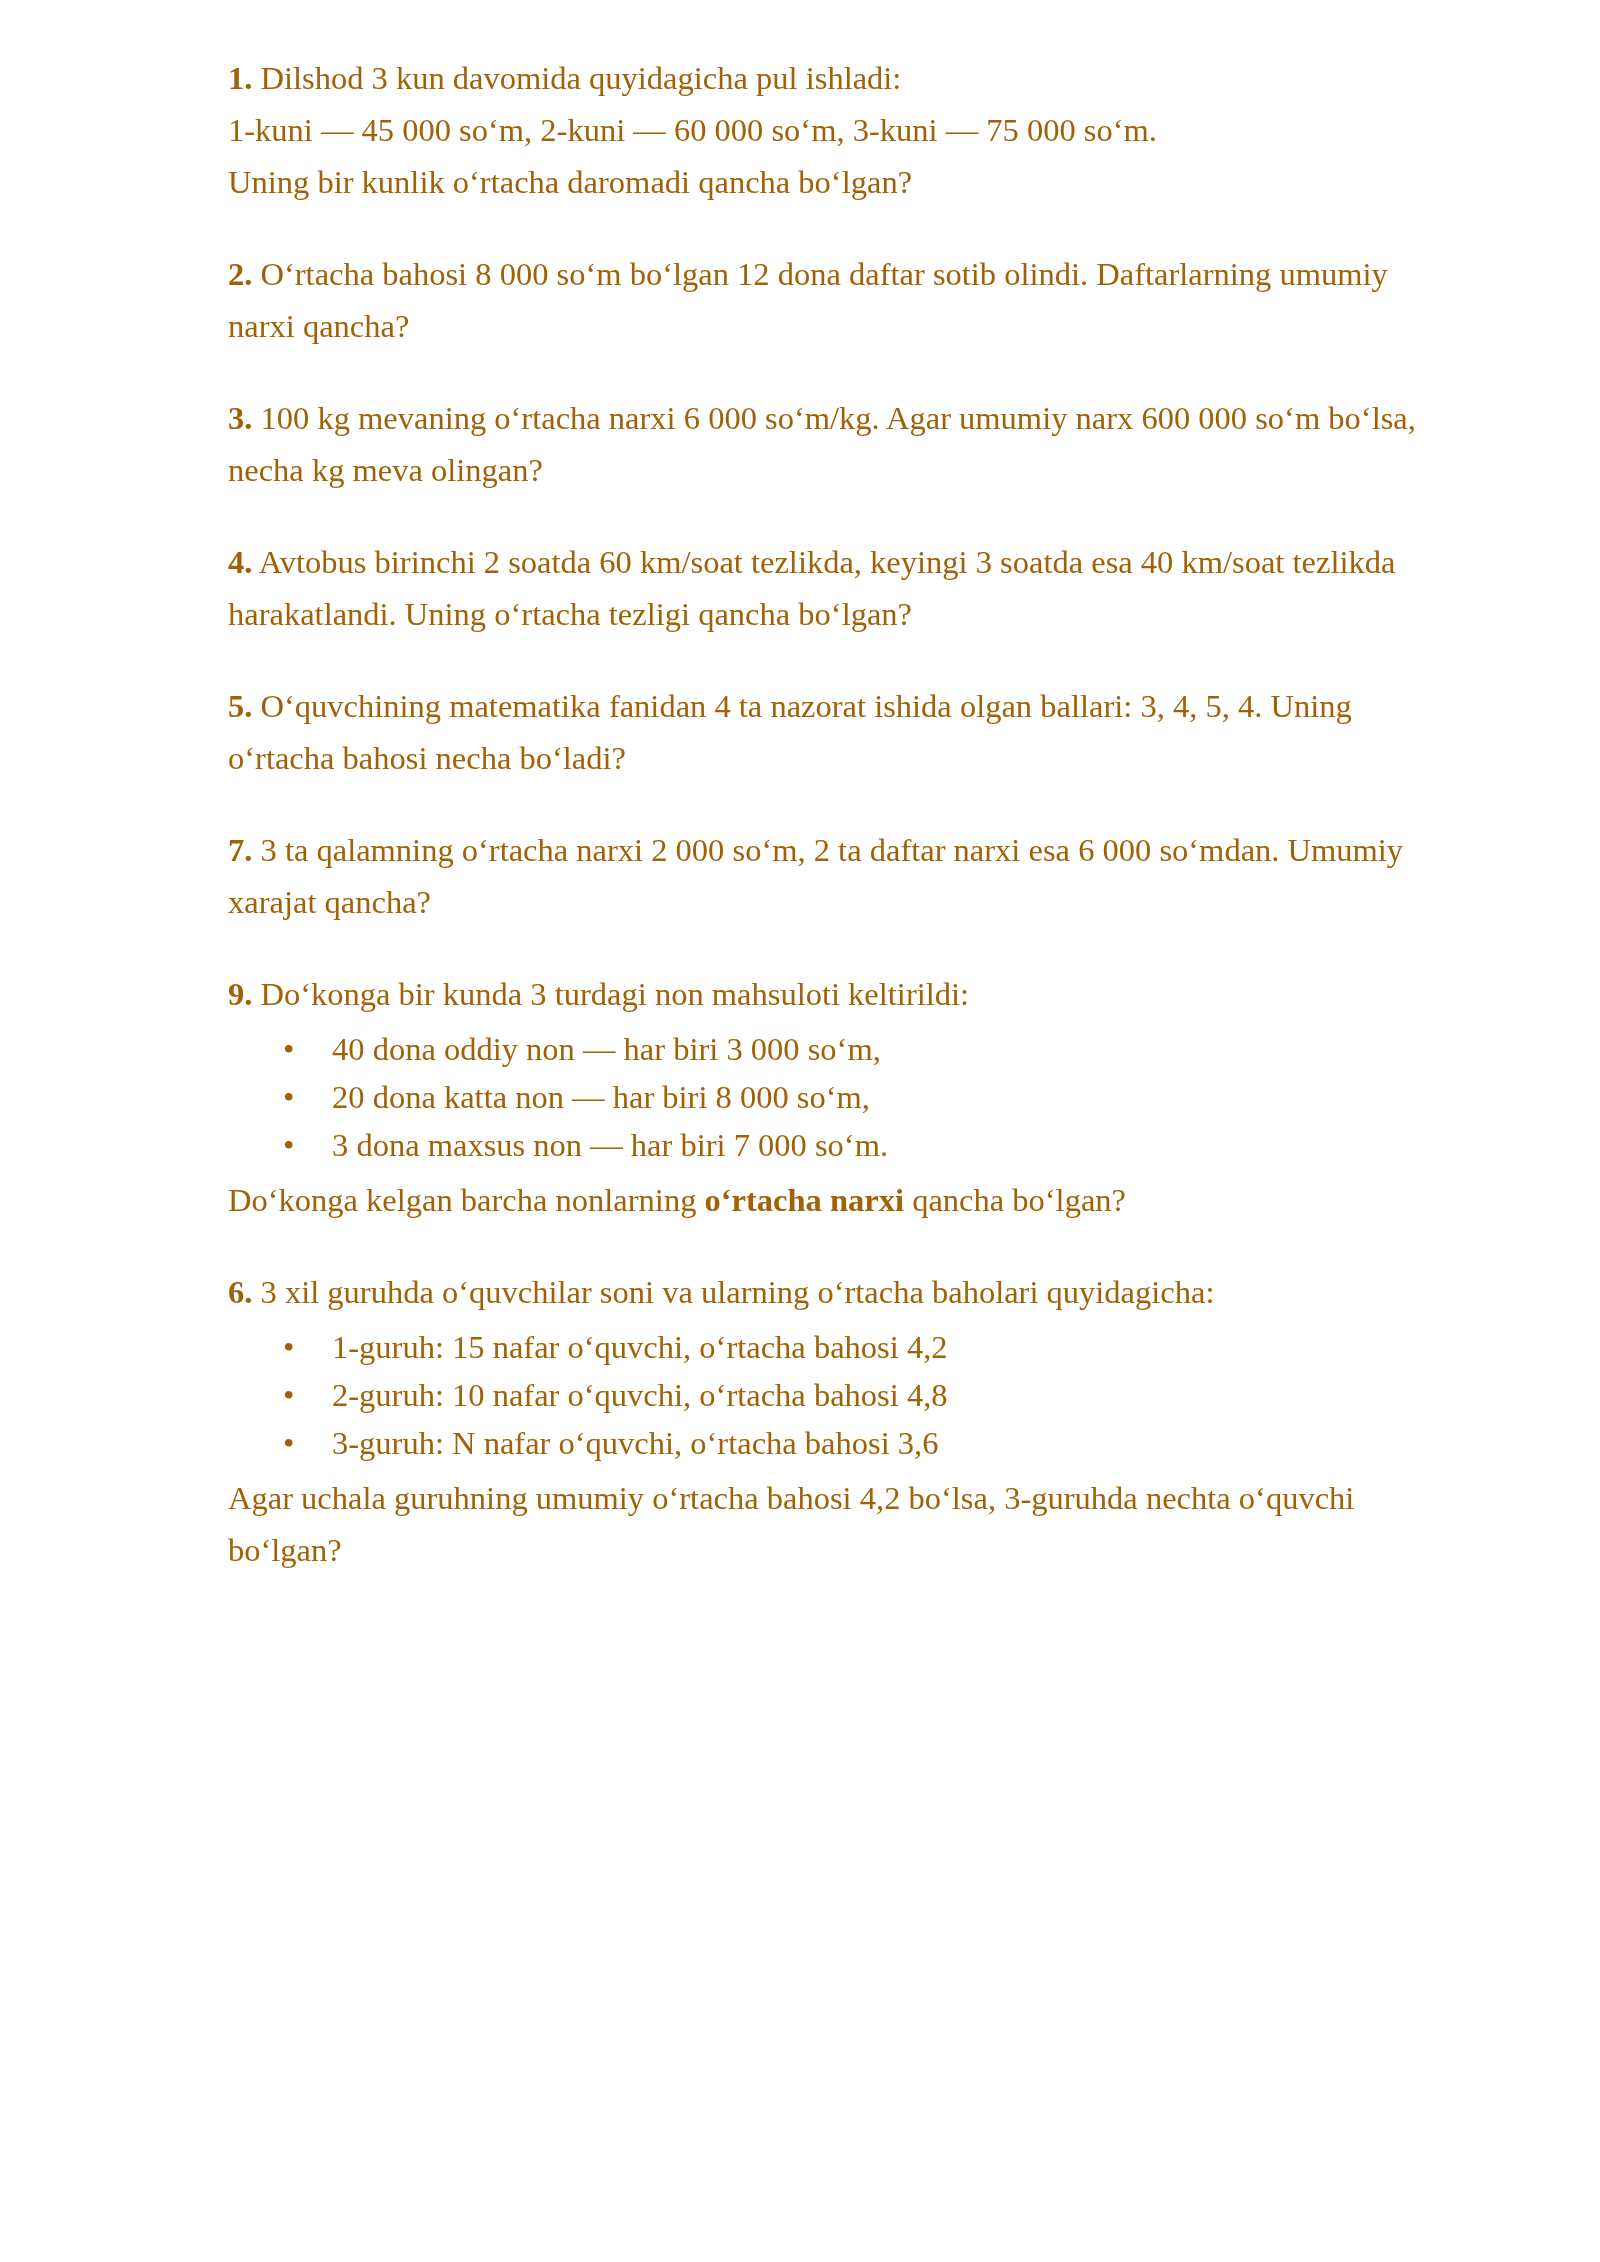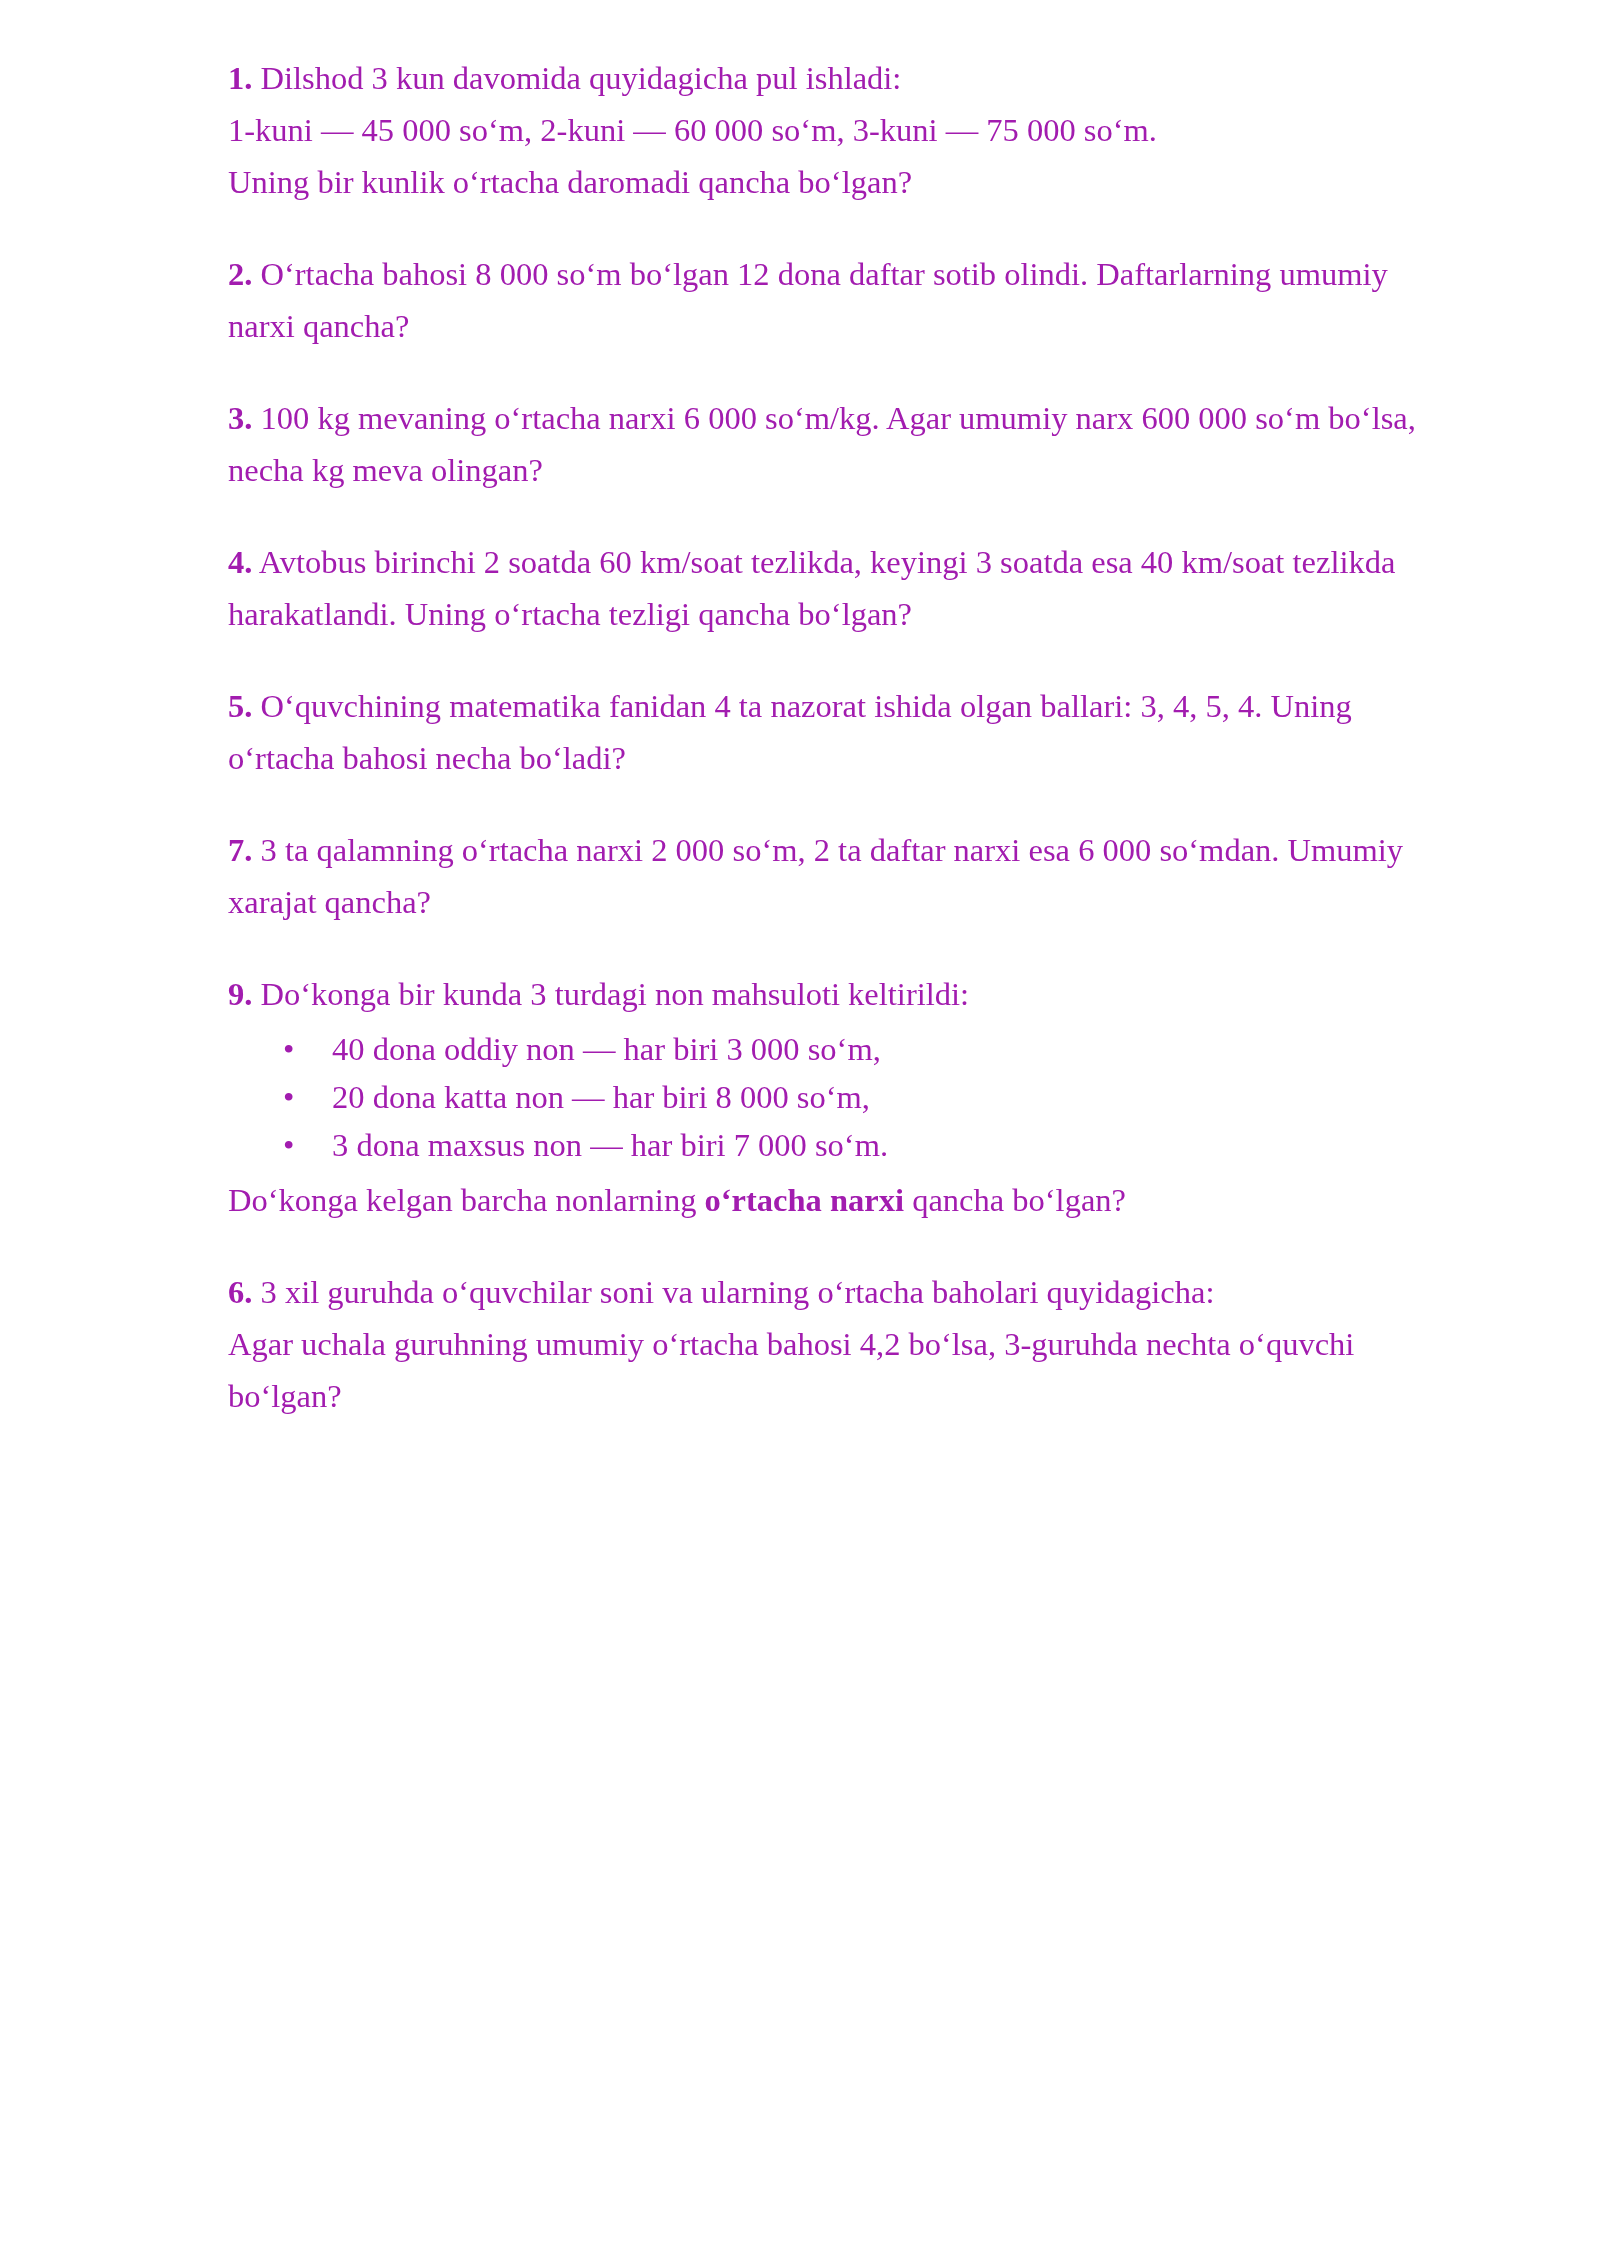--- a/index.html
+++ b/index.html
@@ -20,21 +20,21 @@
   .content {
     position: absolute;
     left: 228px;
     top: 52px;
     width: 1232px;
   }
   .problem {
     font-family: "Liberation Serif", "DejaVu Serif", serif;
     font-size: 32.5px;
     line-height: 52px;
-    color: #a21caf;
+    color: #a16207;
     text-align: left;
     margin: 0 0 40px 0;
     -webkit-font-smoothing: antialiased;
   }
   .problem:last-child {
     margin-bottom: 0;
   }
   .num {
     font-weight: bold;
   }
@@ -114,17 +114,22 @@
         <li><span>3 dona maxsus non — har biri 7 000 so‘m.</span></li>
       </ul>
       <div class="tail"><span>Do‘konga kelgan barcha nonlarning </span><span class="bold">o‘rtacha narxi</span><span> qancha bo‘lgan?</span></div>
     </div>
 
     <div class="problem">
       <div>
         <span class="num">6.</span>
         <span>3 xil guruhda o‘quvchilar soni va ularning o‘rtacha baholari quyidagicha:</span>
       </div>
+      <ul class="bullets">
+        <li><span>1-guruh: 15 nafar o‘quvchi, o‘rtacha bahosi 4,2</span></li>
+        <li><span>2-guruh: 10 nafar o‘quvchi, o‘rtacha bahosi 4,8</span></li>
+        <li><span>3-guruh: N nafar o‘quvchi, o‘rtacha bahosi 3,6</span></li>
+      </ul>
       <div class="tail"><span>Agar uchala guruhning umumiy o‘rtacha bahosi 4,2 bo‘lsa, 3-guruhda nechta o‘quvchi bo‘lgan?</span><span class="bold"></span><span></span></div>
     </div>
 
   </div>
 </div>
 
 </body></html>

